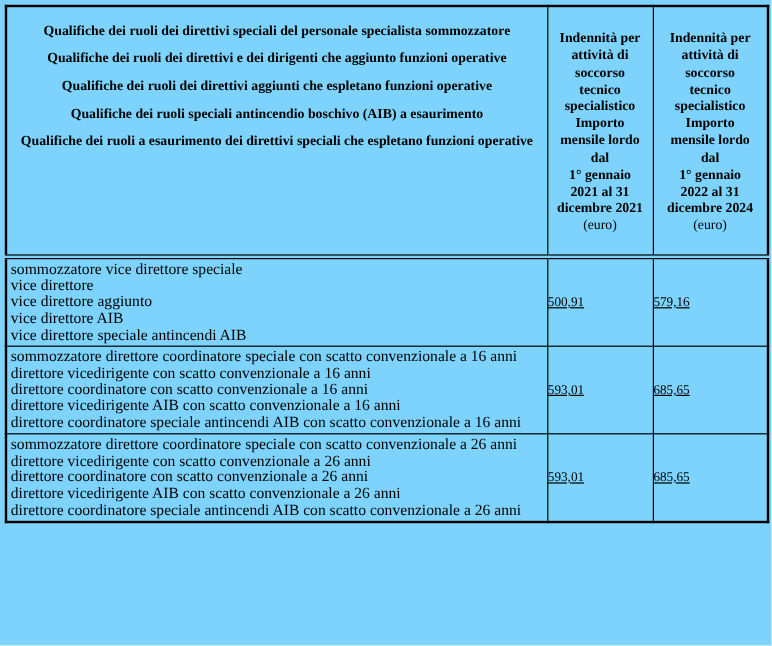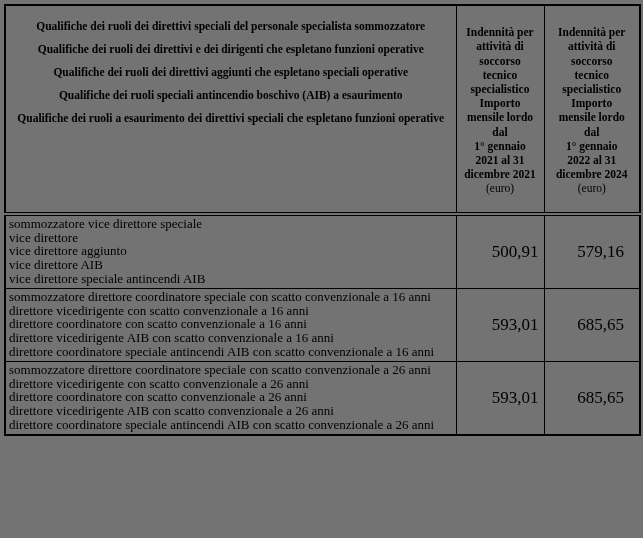--- a/index.html
+++ b/index.html
@@ -4,21 +4,21 @@
 <style>
   html, body {
     margin: 0;
     padding: 0;
     background: #ffffff;
   }
   .page {
     position: relative;
     width: 643px;
     height: 538px;
-    background: #737373;
+    background: #7dd3fc;
     color: #000000;
     font-family: "Liberation Serif", serif;
     overflow: hidden;
   }
   table.ind-table {
     position: absolute;
     left: 4px;
     top: 4px;
     width: 635px;
     border-collapse: collapse;
@@ -63,42 +63,42 @@
   
   td.qual-cell {
     vertical-align: top;
     padding: 1px 3px 2px 3px;
     font-size: 13px;
     line-height: 13.8px;
     white-space: pre-line;
   }
   td.value-cell {
     vertical-align: middle;
-    text-align: right;
-    font-size: 17px;
+    font-size: 11px;
+    text-decoration: underline;
   }
   td.value-2021 { padding-right: 5px; }
   td.value-2022 { padding-right: 15px; }
 </style>
 </head>
 <body>
 
 <div class="page">
   <table class="ind-table">
     <colgroup>
       <col style="width:451px">
       <col style="width:88px">
       <col style="width:96px">
     </colgroup>
     <thead>
       <tr>
         <th class="qual-header">
           <p>Qualifiche dei ruoli dei direttivi speciali del personale specialista sommozzatore</p>
-          <p>Qualifiche dei ruoli dei direttivi e dei dirigenti che espletano funzioni operative</p>
-          <p>Qualifiche dei ruoli dei direttivi aggiunti che espletano speciali operative</p>
+          <p>Qualifiche dei ruoli dei direttivi e dei dirigenti che aggiunto funzioni operative</p>
+          <p>Qualifiche dei ruoli dei direttivi aggiunti che espletano funzioni operative</p>
           <p>Qualifiche dei ruoli speciali antincendio boschivo (AIB) a esaurimento</p>
           <p>Qualifiche dei ruoli a esaurimento dei direttivi speciali che espletano funzioni operative</p>
         </th>
         <th class="ind-col-header">
           <span>Indennità per
 attività di
 soccorso
 tecnico
 specialistico
 Importo

